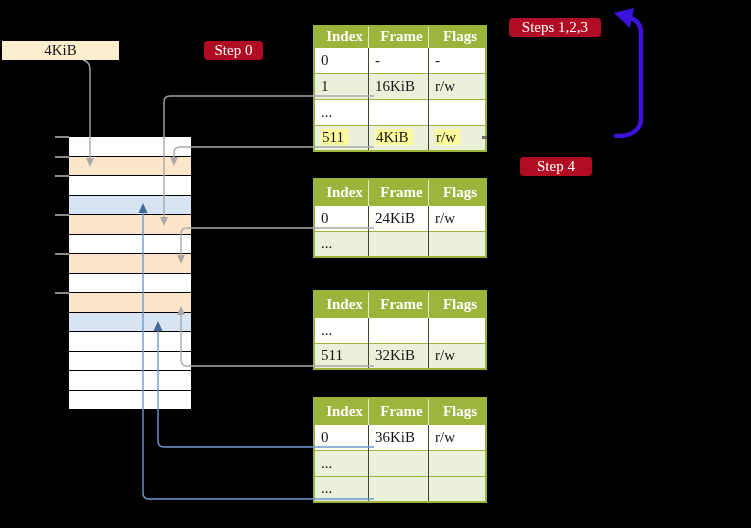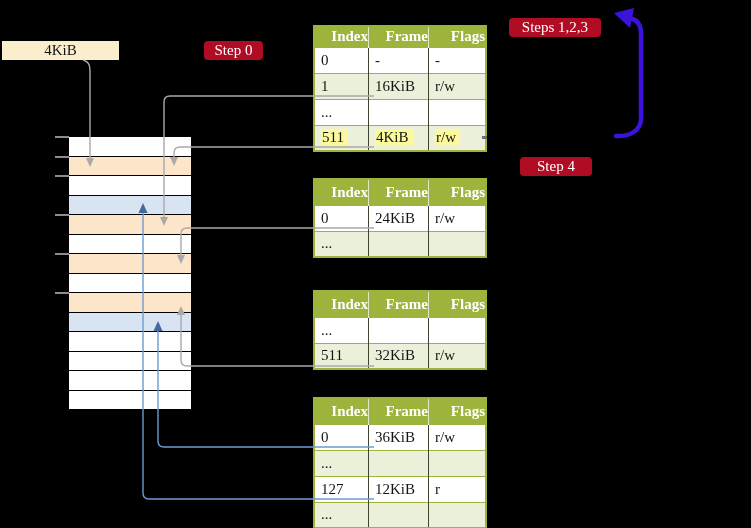--- a/index.html
+++ b/index.html
@@ -46,21 +46,21 @@
   .mem-orange{background:var(--mem-orange);}
   .mem-blue{background:var(--mem-blue);}
   .tick{position:absolute;left:55px;width:14px;height:2px;background:#8c8c8c;}
   
   .pagetable{
     position:absolute;border-collapse:collapse;table-layout:fixed;width:168px;
     font-size:15px;color:#141414;border:2px solid var(--table-border-green);
     background:#fff;
   }
   .pagetable th{
-    background:var(--table-header-green);color:#fff;font-weight:bold;text-align:right;
+    background:var(--table-header-green);color:#fff;font-weight:bold;text-align:center;
     padding:0 0 0 6px;border-left:1px solid rgba(255,255,255,.7);font-size:15px;
   }
   .pagetable th:first-child{border-left:none;}
   .pagetable td{
     background:#fff;padding:0 0 0 6px;border-top:1px solid var(--table-border-green);
     border-left:1px solid #41432f;overflow:hidden;white-space:nowrap;
   }
   .pagetable td:first-child{border-left:none;}
   .pagetable tr.shaded td{background:var(--table-row-green);}
   .pagetable th:nth-child(1),.pagetable td:nth-child(1){width:47px;}
@@ -205,25 +205,20 @@
         <tr>
           <td>0</td>
           <td>36KiB</td>
           <td>r/w</td>
         </tr>
         <tr class="shaded">
           <td>...</td>
           <td></td>
           <td></td>
         </tr>
-        <tr>
-          <td>127</td>
-          <td>12KiB</td>
-          <td>r</td>
-        </tr>
         <tr class="shaded">
           <td>...</td>
           <td></td>
           <td></td>
         </tr>
       </tbody>
     </table>
 
   <svg id="connectors" width="751" height="528" viewBox="0 0 751 528">
 

